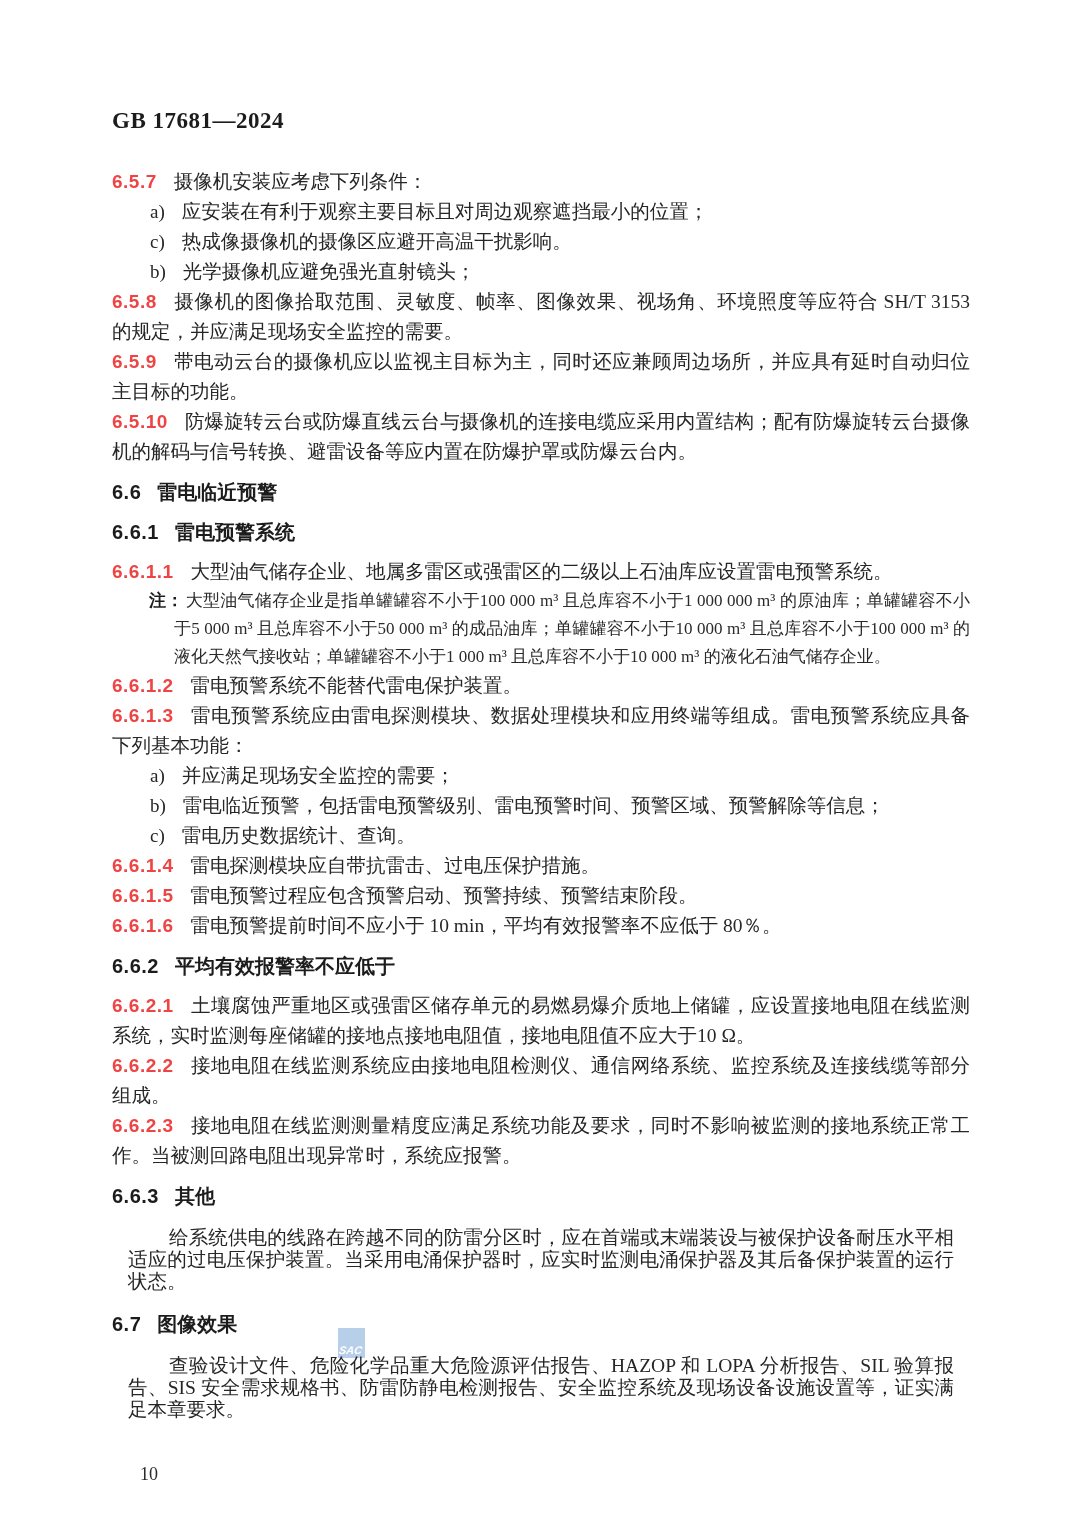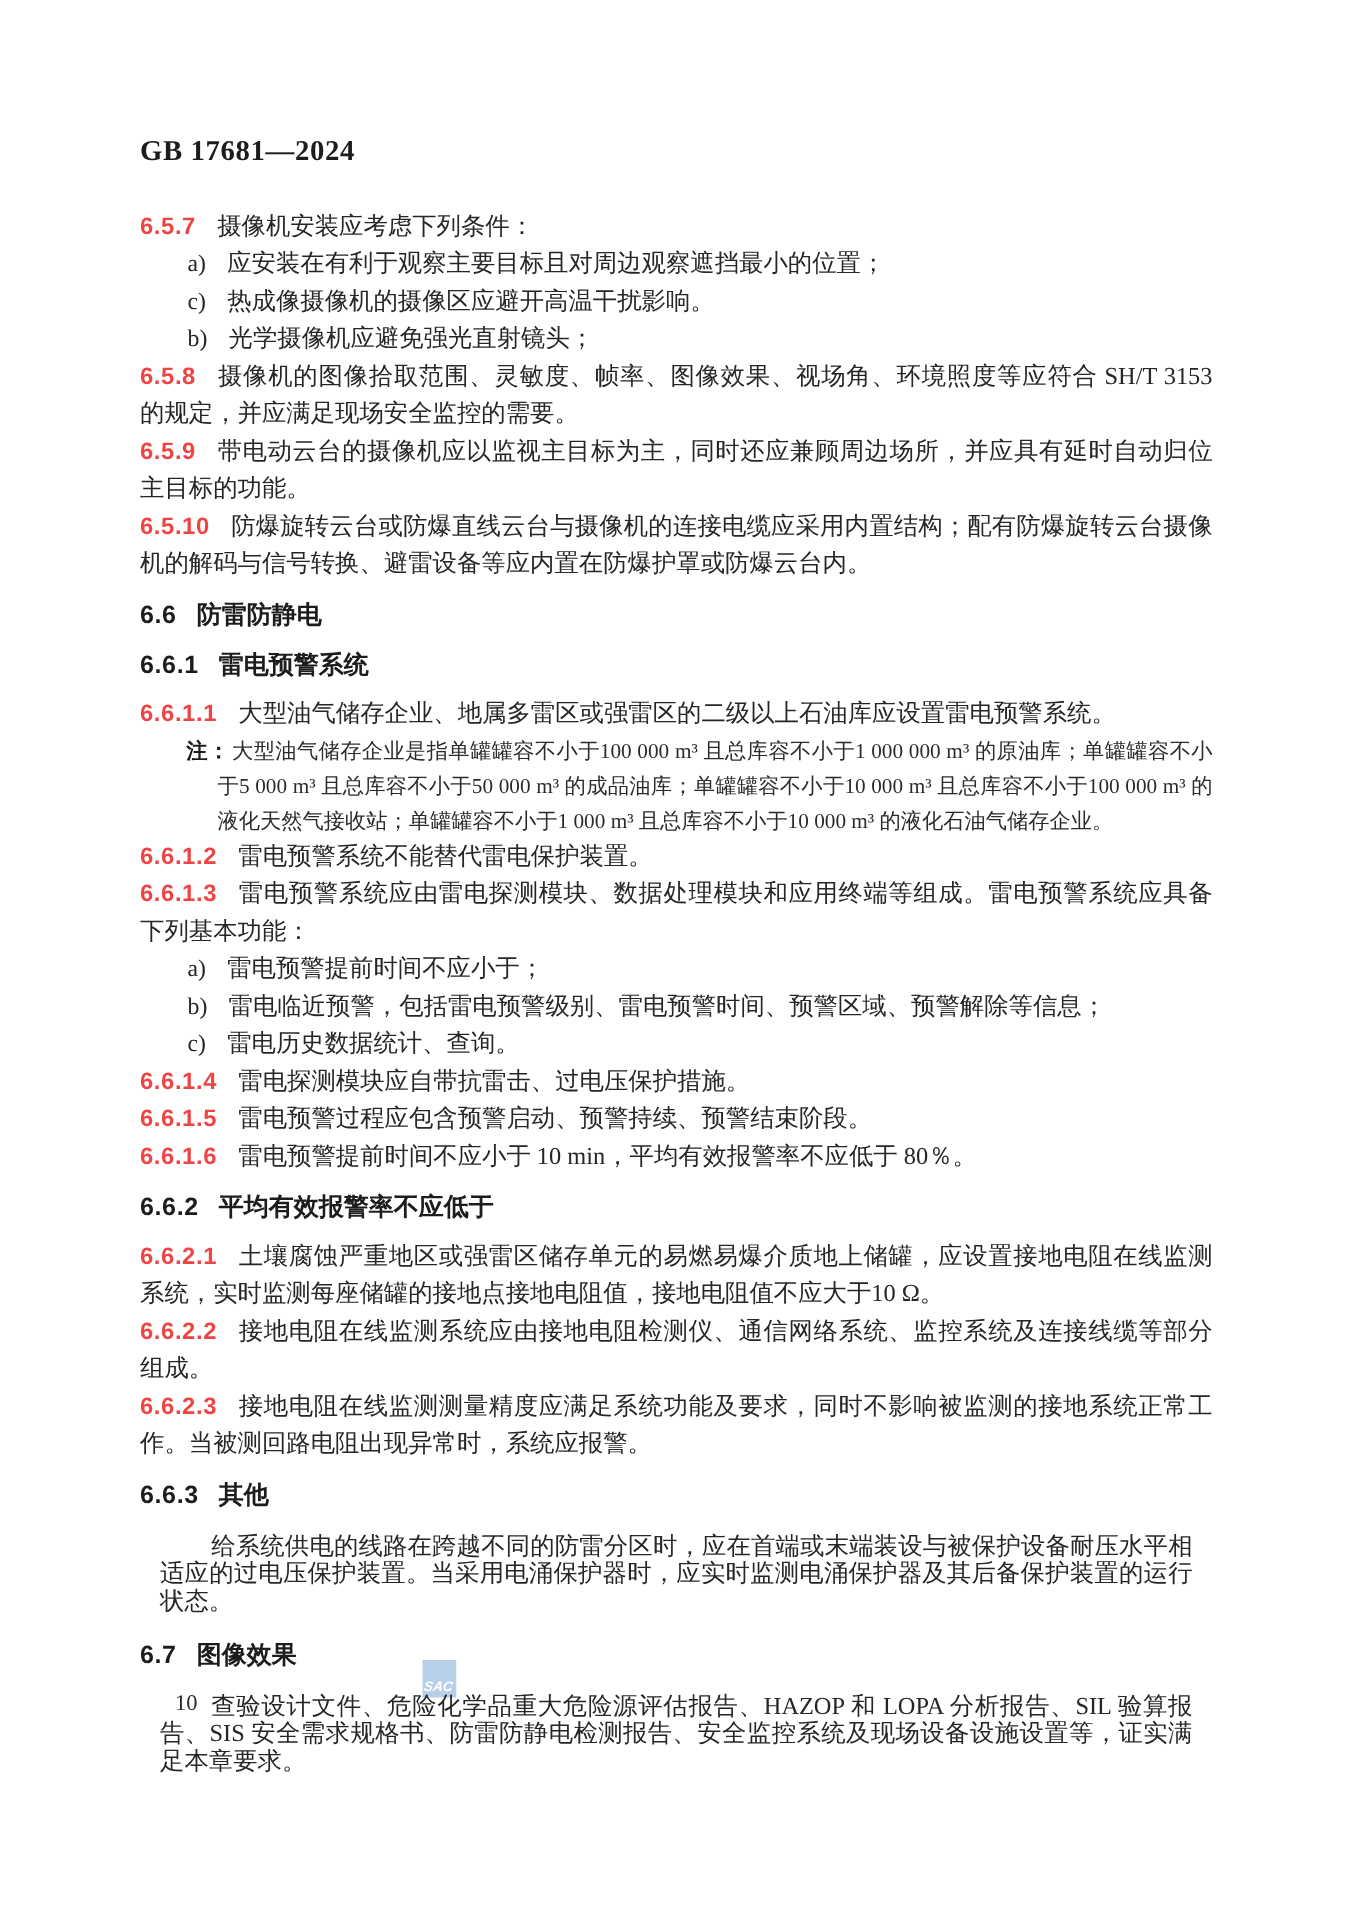--- a/index.html
+++ b/index.html
@@ -33,21 +33,21 @@
     font-weight:bold;font-size:17px;margin-right:2px;color:#1c1c1c;
   }
   .sec-heading{
     font-family:"Liberation Sans","DejaVu Sans",sans-serif;
     font-weight:bold;font-size:20px;line-height:30px;color:#1c1c1c;
     margin:10px 0 10px 0;
   }
   .sec-heading .num{margin-right:16px;letter-spacing:0.5px;}
   .para{margin:16px;font-size:19.5px;line-height:22px;text-align:justify;text-indent:41px;}
   .page-number{
-    position:absolute;left:140px;top:1352px;
+    position:absolute;left:140px;top:1464px;
     font-size:18px;color:#2a2a2a;z-index:1;
   }
   .watermark{
     position:absolute;left:338px;top:1328px;width:27px;height:30px;
     background:#b5cde9;z-index:0;opacity:0.95;overflow:hidden;
   }
   .watermark span{
     position:absolute;left:1px;bottom:2px;
     font-family:"Liberation Sans","DejaVu Sans",sans-serif;
     font-style:italic;font-weight:bold;font-size:11px;color:#ffffff;
@@ -64,27 +64,27 @@
 <div class="page-inner">
   <div class="doc-header">GB 17681—2024</div>
   <main>
       <p class="clause"><span class="num">6.5.7</span><span>摄像机安装应考虑下列条件：</span></p>
       <p class="item"><span class="num">a)</span><span>应安装在有利于观察主要目标且对周边观察遮挡最小的位置；</span></p>
       <p class="item"><span class="num">c)</span><span>热成像摄像机的摄像区应避开高温干扰影响。</span></p>
       <p class="item"><span class="num">b)</span><span>光学摄像机应避免强光直射镜头；</span></p>
       <p class="clause"><span class="num">6.5.8</span><span>摄像机的图像拾取范围、灵敏度、帧率、图像效果、视场角、环境照度等应符合 SH/T 3153 的规定，并应满足现场安全监控的需要。</span></p>
       <p class="clause"><span class="num">6.5.9</span><span>带电动云台的摄像机应以监视主目标为主，同时还应兼顾周边场所，并应具有延时自动归位主目标的功能。</span></p>
       <p class="clause"><span class="num">6.5.10</span><span>防爆旋转云台或防爆直线云台与摄像机的连接电缆应采用内置结构；配有防爆旋转云台摄像机的解码与信号转换、避雷设备等应内置在防爆护罩或防爆云台内。</span></p>
-      <h2 class="sec-heading"><span class="num">6.6</span><span>防雷防静电</span></h2>
+      <h2 class="sec-heading"><span class="num">6.6</span><span>雷电临近预警</span></h2>
       <h2 class="sec-heading"><span class="num">6.6.1</span><span>雷电预警系统</span></h2>
       <p class="clause"><span class="num">6.6.1.1</span><span>大型油气储存企业、地属多雷区或强雷区的二级以上石油库应设置雷电预警系统。</span></p>
       <p class="note"><span class="num">注：</span><span>大型油气储存企业是指单罐罐容不小于100 000 m³ 且总库容不小于1 000 000 m³ 的原油库；单罐罐容不小于5 000 m³ 且总库容不小于50 000 m³ 的成品油库；单罐罐容不小于10 000 m³ 且总库容不小于100 000 m³ 的液化天然气接收站；单罐罐容不小于1 000 m³ 且总库容不小于10 000 m³ 的液化石油气储存企业。</span></p>
       <p class="clause"><span class="num">6.6.1.2</span><span>雷电预警系统不能替代雷电保护装置。</span></p>
       <p class="clause"><span class="num">6.6.1.3</span><span>雷电预警系统应由雷电探测模块、数据处理模块和应用终端等组成。雷电预警系统应具备下列基本功能：</span></p>
-      <p class="item"><span class="num">a)</span><span>雷电预警提前时间不应小于；</span></p>
+      <p class="item"><span class="num">a)</span><span>并应满足现场安全监控的需要；</span></p>
       <p class="item"><span class="num">b)</span><span>雷电临近预警，包括雷电预警级别、雷电预警时间、预警区域、预警解除等信息；</span></p>
       <p class="item"><span class="num">c)</span><span>雷电历史数据统计、查询。</span></p>
       <p class="clause"><span class="num">6.6.1.4</span><span>雷电探测模块应自带抗雷击、过电压保护措施。</span></p>
       <p class="clause"><span class="num">6.6.1.5</span><span>雷电预警过程应包含预警启动、预警持续、预警结束阶段。</span></p>
       <p class="clause"><span class="num">6.6.1.6</span><span>雷电预警提前时间不应小于 10 min，平均有效报警率不应低于 80％。</span></p>
       <h2 class="sec-heading"><span class="num">6.6.2</span><span>平均有效报警率不应低于</span></h2>
       <p class="clause"><span class="num">6.6.2.1</span><span>土壤腐蚀严重地区或强雷区储存单元的易燃易爆介质地上储罐，应设置接地电阻在线监测系统，实时监测每座储罐的接地点接地电阻值，接地电阻值不应大于10 Ω。</span></p>
       <p class="clause"><span class="num">6.6.2.2</span><span>接地电阻在线监测系统应由接地电阻检测仪、通信网络系统、监控系统及连接线缆等部分组成。</span></p>
       <p class="clause"><span class="num">6.6.2.3</span><span>接地电阻在线监测测量精度应满足系统功能及要求，同时不影响被监测的接地系统正常工作。当被测回路电阻出现异常时，系统应报警。</span></p>
       <h2 class="sec-heading"><span class="num">6.6.3</span><span>其他</span></h2>

